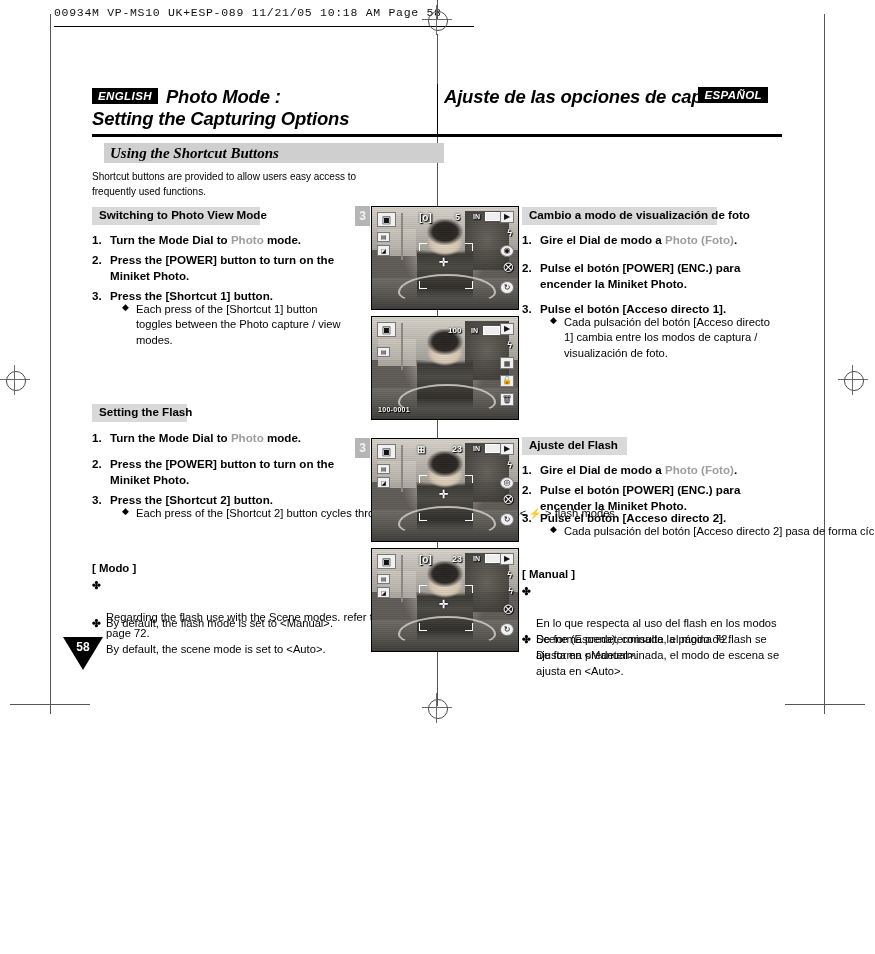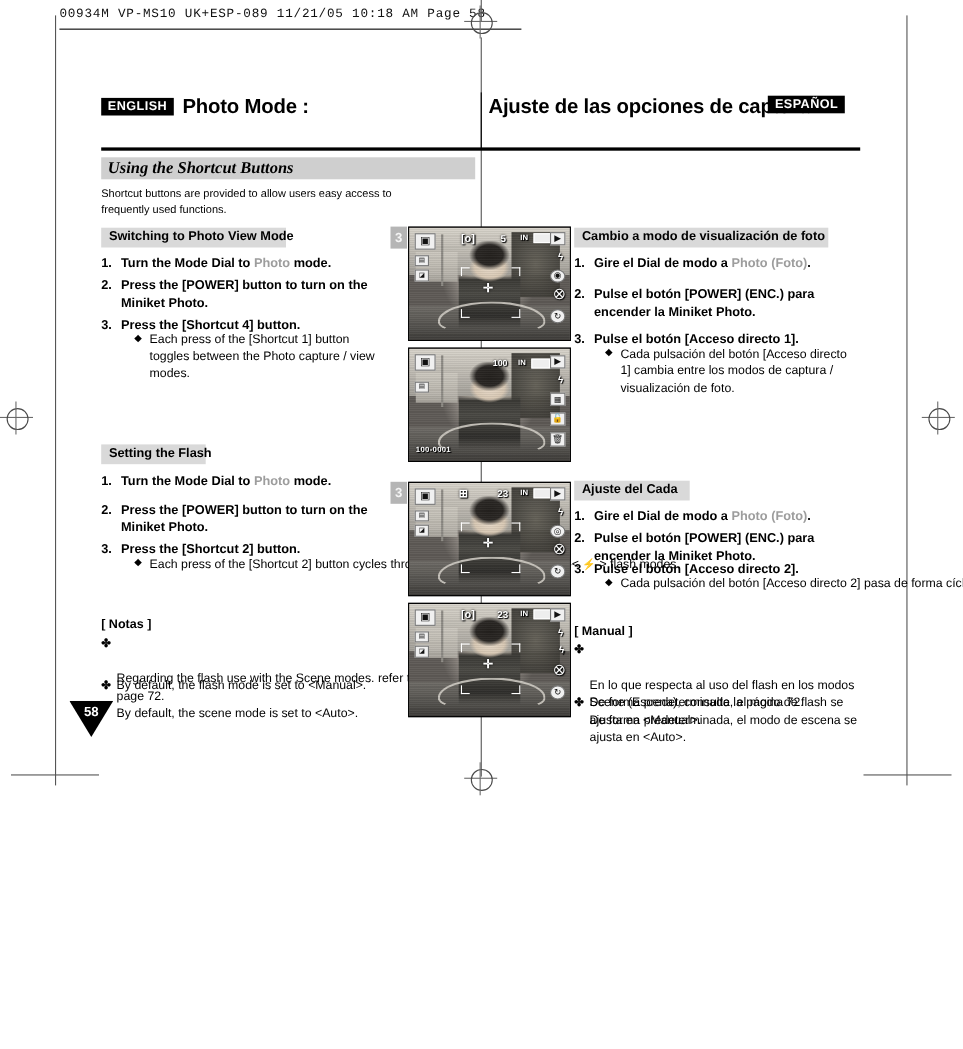--- a/index.html
+++ b/index.html
@@ -77,20 +77,21 @@
     height: 954px;
   }
 
   
   .title-row {
     position: absolute;
     top: 86px;
     left: 92px;
     width: 690px;
     height: 48px;
+    font-style: italic;
   }
   .lang-badge {
     display: inline-block;
     background: #000;
     color: #fff;
     font-size: 11.5px;
     font-weight: bold;
     letter-spacing: 0.4px;
     padding: 2px 6px 2px 6px;
     vertical-align: 3px;
@@ -141,20 +142,21 @@
     position: absolute;
     height: 20px;
     background: #cfcfcf;
     font-family: "Liberation Serif", serif;
     font-style: italic;
     font-weight: bold;
     font-size: 15px;
     line-height: 20px;
     padding-left: 6px;
     box-sizing: border-box;
+    margin-left: 12px;
   }
   .sec-bar.en { left: 92px; top: 143px; width: 340px; }
   .sec-bar.es { left: 442px; top: 143px; width: 340px; }
 
   
   .intro {
     position: absolute;
     font-size: 10px;
     line-height: 1.45;
   }
@@ -418,20 +420,21 @@
   </div>
   <div class="reg-mark" style="left:422px; top:693px;">
     <div class="reg-circle"></div>
   </div>
 
   <div class="title-row">
     <div class="col-en-title">
       <div class="title-text">
         <span class="lang-badge">ENGLISH</span><span class="title-line1">Photo Mode :</span>
       </div>
+      <div class="title-text">Setting the Capturing Options</div>
     </div>
 
     <div class="col-es-title">
       <div class="title-text">Ajuste de las opciones de captura</div>
       <div class="es-badge-wrap">
         <span class="lang-badge">ESPAÑOL</span>
       </div>
     </div>
   </div>
   <div class="center-divider"></div>
@@ -448,21 +451,21 @@
     <span class="body"><span>Turn the Mode Dial to </span><span class="gray-word">Photo</span><span> mode.</span></span>
   </div>
 
   <div class="step" style="left:92px; top:252px; width:272px;">
     <span class="num">2.</span>
     <span class="body">Press the [POWER] button to turn on the Miniket Photo.</span>
   </div>
 
   <div class="step" style="left:92px; top:288px; width:290px;">
     <span class="num">3.</span>
-    <span class="body">Press the [Shortcut 4] button.</span>
+    <span class="body">Press the [Shortcut 1] button.</span>
   </div>
 
   <div class="bullet-line" style="left:122px; top:302px; width:232px;">
     <span class="bul">◆</span>
     <span class="btext">Each press of the [Shortcut 1] button toggles between the Photo capture / view modes.</span>
   </div>
 
   <div class="subhead" style="left:92px; top:404px; width:95px;">Setting the Flash</div>
 
   <div class="step" style="left:92px; top:430px; width:300px;">
@@ -478,34 +481,34 @@
   <div class="step" style="left:92px; top:492px; width:290px;">
     <span class="num">3.</span>
     <span class="body">Press the [Shortcut 2] button.</span>
   </div>
 
   <div class="bullet-line" style="left:122px; top:506px; width:258px;">
     <span class="bul">◆</span>
     <span class="btext flash-seq"><span>Each press of the [Shortcut 2] button cycles through the &lt;</span><span class="fglyph">⚡̸</span><span>&gt;-&lt;</span><span class="fglyph">◎</span><span>&gt;-&lt; </span><span class="fglyph">ϟ</span><span> &gt;-&lt;</span><span class="fglyph">ϟ</span><span>&gt;-&lt; </span><span class="fglyph">⚡</span><span> &gt; flash modes.</span></span>
   </div>
 
-  <div class="notes-title" style="left:92px; top:562px;">[ Notas ]</div>
+  <div class="notes-title" style="left:92px; top:562px;">[ Modo ]</div>
 
   <div class="note-item" style="left:92px; top:578px; width:290px; white-space:pre-line;">
     <span class="mark">✤</span>
     <span class="ntext">Regarding the flash use with the Scene modes. refer to page 72.
 By default, the scene mode is set to &lt;Auto&gt;.</span>
   </div>
 
   <div class="note-item" style="left:92px; top:616px; width:290px;">
     <span class="mark">✤</span>
     <span class="ntext">By default, the flash mode is set to &lt;Manual&gt;.</span>
   </div>
 
-  <div class="subhead" style="left:522px; top:207px; width:231px;">Cambio a modo de visualización de foto</div>
+  <div class="subhead" style="left:522px; top:207px; width:195px;">Cambio a modo de visualización de foto</div>
 
   <div class="step" style="left:522px; top:232px; width:258px;">
     <span class="num">1.</span>
     <span class="body"><span>Gire el Dial de modo a </span><span class="gray-word">Photo (Foto)</span><span>.</span></span>
   </div>
 
   <div class="step" style="left:522px; top:260px; width:262px;">
     <span class="num">2.</span>
     <span class="body">Pulse el botón [POWER] (ENC.) para encender la Miniket Photo.</span>
   </div>
@@ -513,21 +516,21 @@
   <div class="step" style="left:522px; top:301px; width:262px;">
     <span class="num">3.</span>
     <span class="body">Pulse el botón [Acceso directo 1].</span>
   </div>
 
   <div class="bullet-line" style="left:550px; top:315px; width:232px;">
     <span class="bul">◆</span>
     <span class="btext">Cada pulsación del botón [Acceso directo 1] cambia entre los modos de captura / visualización de foto.</span>
   </div>
 
-  <div class="subhead" style="left:522px; top:437px; width:105px;">Ajuste del Cada</div>
+  <div class="subhead" style="left:522px; top:437px; width:105px;">Ajuste del Flash</div>
 
   <div class="step" style="left:522px; top:462px; width:258px;">
     <span class="num">1.</span>
     <span class="body"><span>Gire el Dial de modo a </span><span class="gray-word">Photo (Foto)</span><span>.</span></span>
   </div>
 
   <div class="step" style="left:522px; top:482px; width:262px;">
     <span class="num">2.</span>
     <span class="body">Pulse el botón [POWER] (ENC.) para encender la Miniket Photo.</span>
   </div>

